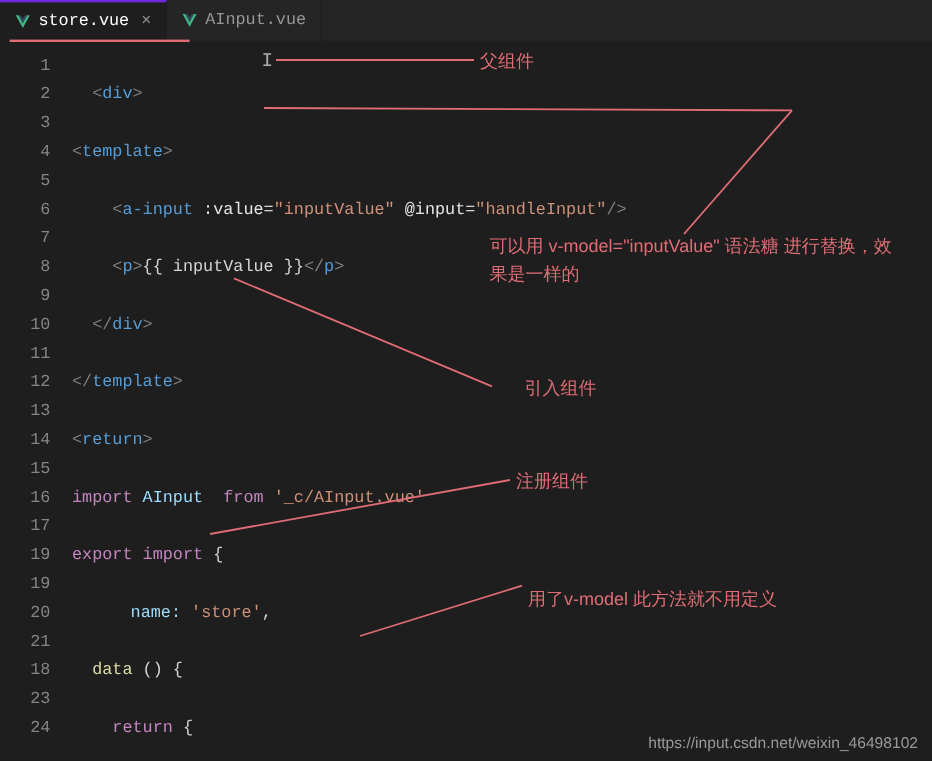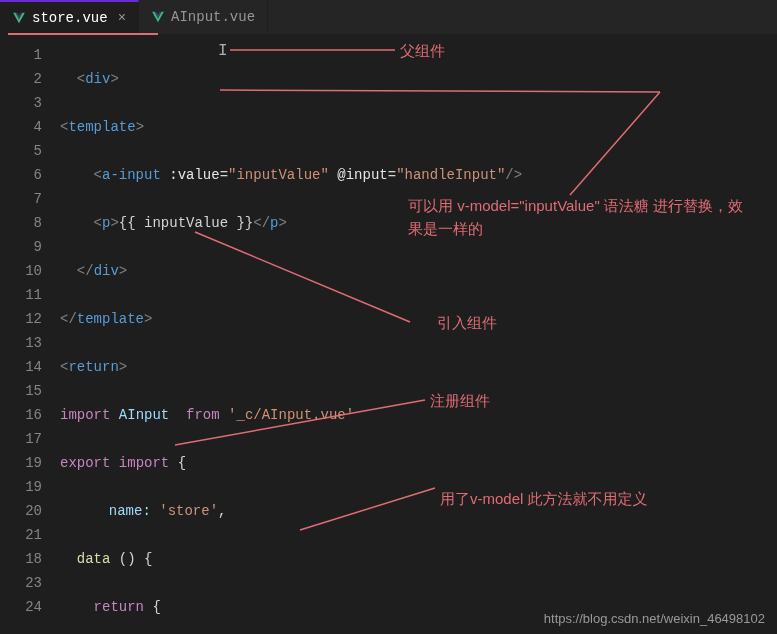--- a/index.html
+++ b/index.html
@@ -202,13 +202,13 @@
   <line x1="175" y1="445" x2="425" y2="400" stroke="#e06c75" stroke-width="1.5"></line>
   <line x1="300" y1="530" x2="435" y2="488" stroke="#e06c75" stroke-width="1.5"></line>
 </svg>
 
 <div class="annotation" style="top:42px;left:400px;">父组件</div>
 <div class="annotation" style="top:195px;left:408px;width:350px;line-height:1.5;">可以用 v-model="inputValue" 语法糖 进行替换，效果是一样的</div>
 <div class="annotation" style="top:314px;left:437px;">引入组件</div>
 <div class="annotation" style="top:392px;left:430px;">注册组件</div>
 <div class="annotation" style="top:490px;left:440px;">用了v-model 此方法就不用定义</div>
 
-<div class="watermark">https://blog.csdn.net/weixin_46498102</div>
+<div class="watermark">https://input.csdn.net/weixin_46498102</div>
 
 </body></html>

